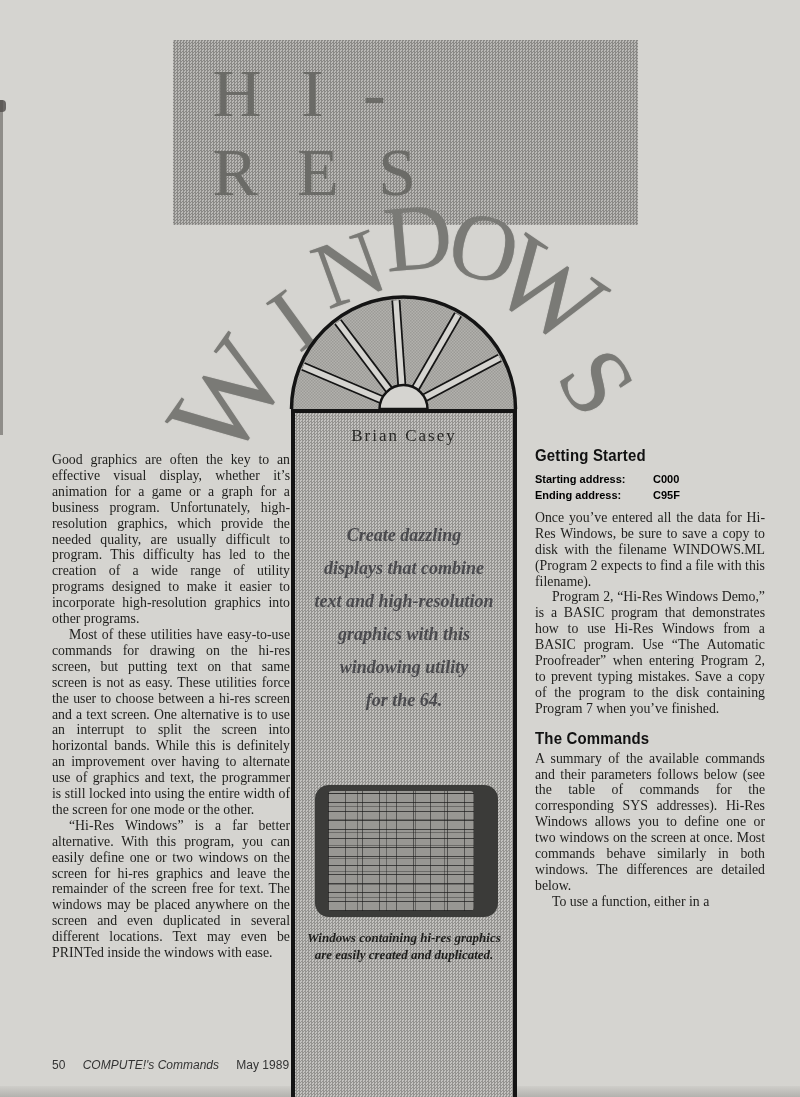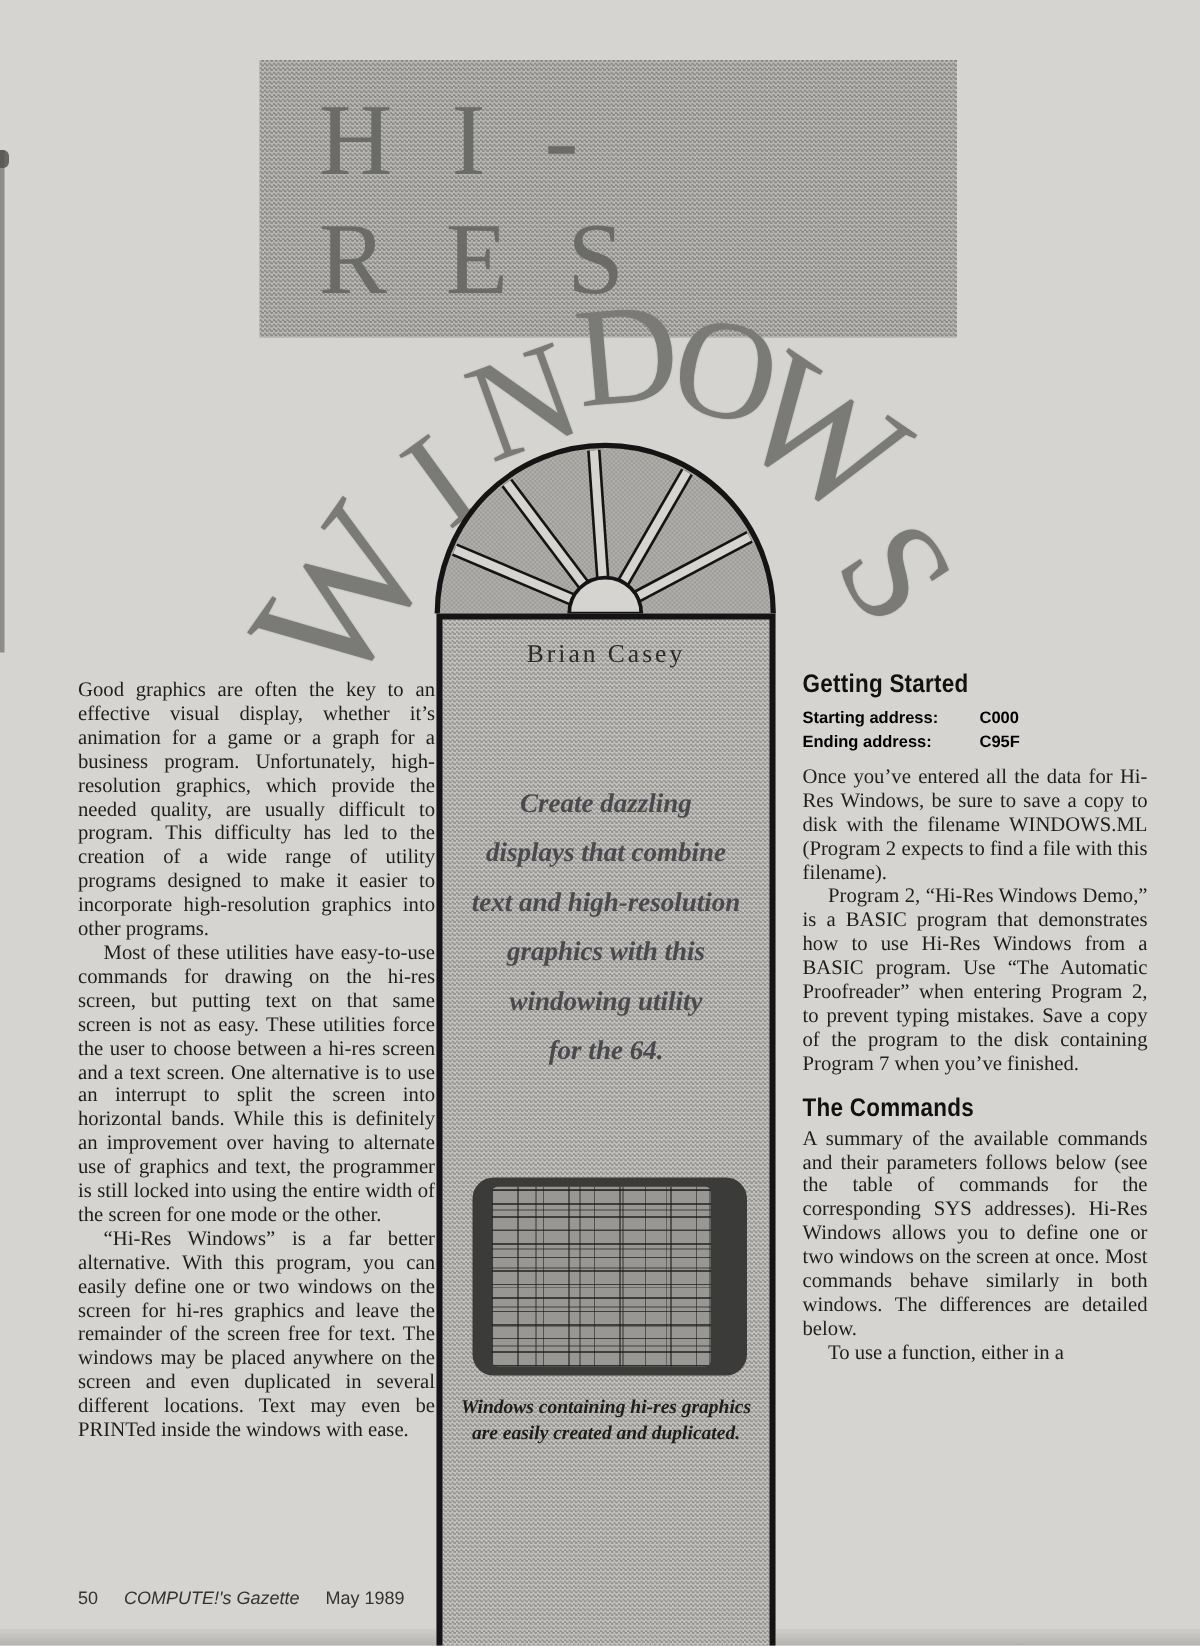--- a/index.html
+++ b/index.html
@@ -151,17 +151,17 @@
   </div>
   <p>Once you’ve entered all the data for Hi-Res Windows, be sure to save a copy to disk with the filename WINDOWS.ML (Program 2 expects to find a file with this filename).</p>
   <p class="ind">Program 2, “Hi-Res Windows Demo,” is a BASIC program that demonstrates how to use Hi-Res Windows from a BASIC program. Use “The Automatic Proofreader” when entering Program 2, to prevent typing mistakes. Save a copy of the program to the disk containing Program 7 when you’ve finished.</p>
   <h2 class="sect-h second">The Commands</h2>
   <p>A summary of the available commands and their parameters follows below (see the table of commands for the corresponding SYS addresses). Hi-Res Windows allows you to define one or two windows on the screen at once. Most commands behave similarly in both windows. The differences are detailed below.</p>
   <p class="ind">To use a function, either in a</p>
 </div>
 
 <div class="abs footer">
   <span>50</span>
-  <span class="mag">COMPUTE!'s Gazette</span>
+  <span class="mag">COMPUTE!'s Commands</span>
   <span class="date">May 1989</span>
 </div>
 
 <div class="abs bottom-shadow"></div>
 
 </body></html>

